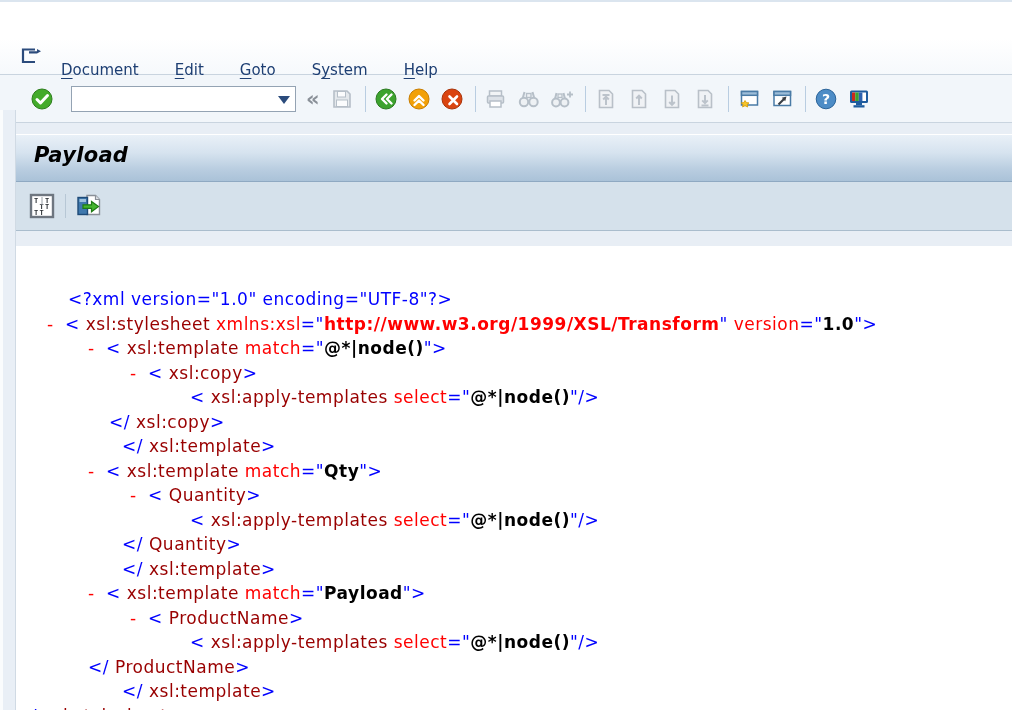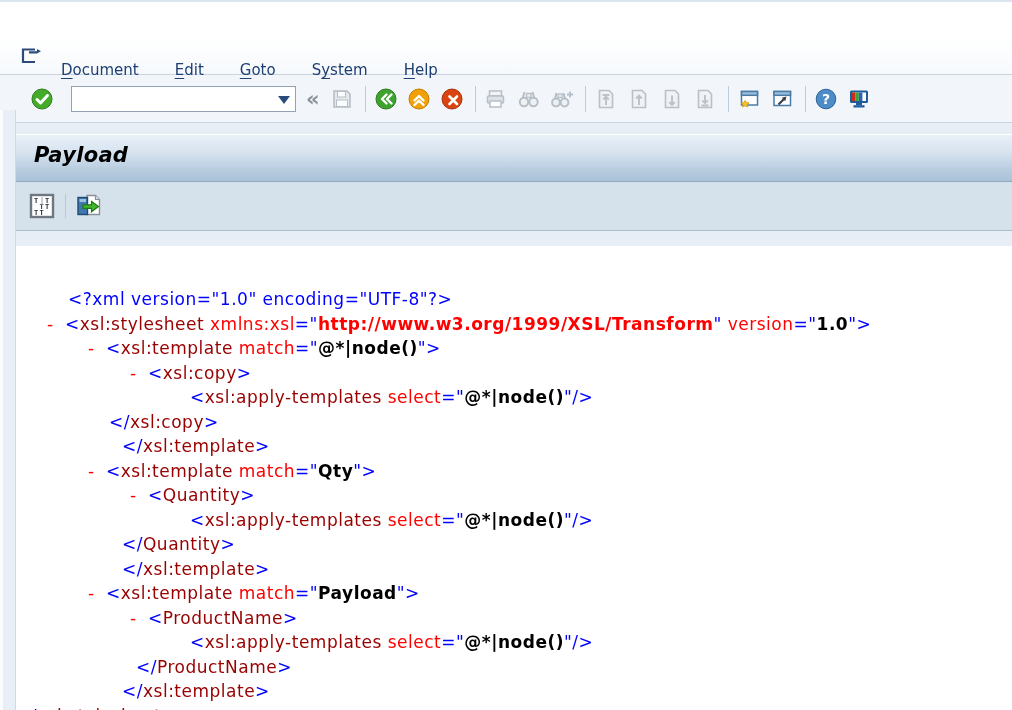--- a/index.html
+++ b/index.html
@@ -34,21 +34,21 @@
   .subtoolbar { margin-left:16px; height:49px; background:#d5e1eb; border-bottom:1px solid #aabdcd; display:flex; align-items:center; padding-left:13px; }
   .st-icon { width:26px; height:26px; flex:none; }
   .st-sep { width:1px; height:24px; background:#b7c7d5; margin:0 10px; }
   .strip2 { margin-left:16px; height:15px; background:#e8eef5; }
 
   
   .content { margin-left:16px; height:488px; background:#ffffff; padding-top:41px; overflow:hidden; }
   .code-line { position:relative; line-height:24.5px; font-size:17px; letter-spacing:0.5px; white-space:nowrap; color:#000; }
   .dash { position:absolute; color:var(--c-m,#ff0000); }
   .sg-p  { color:var(--c-p,#0000ff); }
-  .sg-e  { color:var(--c-e,#990000); }
+  .sg-e  { color:var(--c-e,#990000);margin-left:6px; }
   .sg-a  { color:var(--c-a,#ff0000); }
   .sg-v  { color:var(--c-v,#000000); font-weight:bold;text-align:center; }
   .sg-ns { color:var(--c-ns,#ff0000); font-weight:bold; }
 </style>
 </head>
 <body>
 
 <div class="screen">
   <div class="topline"></div>
 
@@ -238,18 +238,18 @@
         <div class="code-line" style="padding-left: 93px;"><span class="sg-p">&lt;/</span><span class="sg-e">xsl:copy</span><span class="sg-p">&gt;</span></div>
         <div class="code-line" style="padding-left: 106px;"><span class="sg-p">&lt;/</span><span class="sg-e">xsl:template</span><span class="sg-p">&gt;</span></div>
         <div class="code-line" style="padding-left: 90px;"><span class="dash" style="left: 72px;">-</span><span class="sg-p">&lt;</span><span class="sg-e">xsl:template </span><span class="sg-a">match</span><span class="sg-p">="</span><span class="sg-v">Qty</span><span class="sg-p">"&gt;</span></div>
         <div class="code-line" style="padding-left: 132px;"><span class="dash" style="left: 114px;">-</span><span class="sg-p">&lt;</span><span class="sg-e">Quantity</span><span class="sg-p">&gt;</span></div>
         <div class="code-line" style="padding-left: 174px;"><span class="sg-p">&lt;</span><span class="sg-e">xsl:apply-templates </span><span class="sg-a">select</span><span class="sg-p">="</span><span class="sg-v">@*|node()</span><span class="sg-p">"/&gt;</span></div>
         <div class="code-line" style="padding-left: 106px;"><span class="sg-p">&lt;/</span><span class="sg-e">Quantity</span><span class="sg-p">&gt;</span></div>
         <div class="code-line" style="padding-left: 106px;"><span class="sg-p">&lt;/</span><span class="sg-e">xsl:template</span><span class="sg-p">&gt;</span></div>
         <div class="code-line" style="padding-left: 90px;"><span class="dash" style="left: 72px;">-</span><span class="sg-p">&lt;</span><span class="sg-e">xsl:template </span><span class="sg-a">match</span><span class="sg-p">="</span><span class="sg-v">Payload</span><span class="sg-p">"&gt;</span></div>
         <div class="code-line" style="padding-left: 132px;"><span class="dash" style="left: 114px;">-</span><span class="sg-p">&lt;</span><span class="sg-e">ProductName</span><span class="sg-p">&gt;</span></div>
         <div class="code-line" style="padding-left: 174px;"><span class="sg-p">&lt;</span><span class="sg-e">xsl:apply-templates </span><span class="sg-a">select</span><span class="sg-p">="</span><span class="sg-v">@*|node()</span><span class="sg-p">"/&gt;</span></div>
-        <div class="code-line" style="padding-left: 120px;"><span class="sg-p">&lt;/</span><span class="sg-e">ProductName</span><span class="sg-p">&gt;</span></div>
+        <div class="code-line" style="padding-left: 72px;"><span class="sg-p">&lt;/</span><span class="sg-e">ProductName</span><span class="sg-p">&gt;</span></div>
         <div class="code-line" style="padding-left: 106px;"><span class="sg-p">&lt;/</span><span class="sg-e">xsl:template</span><span class="sg-p">&gt;</span></div>
         <div class="code-line" style=""><span class="sg-p">&lt;/</span><span class="sg-e">xsl:stylesheet</span><span class="sg-p">&gt;</span></div>
       </div>
   </div>
 </div>
 
 </body></html>

